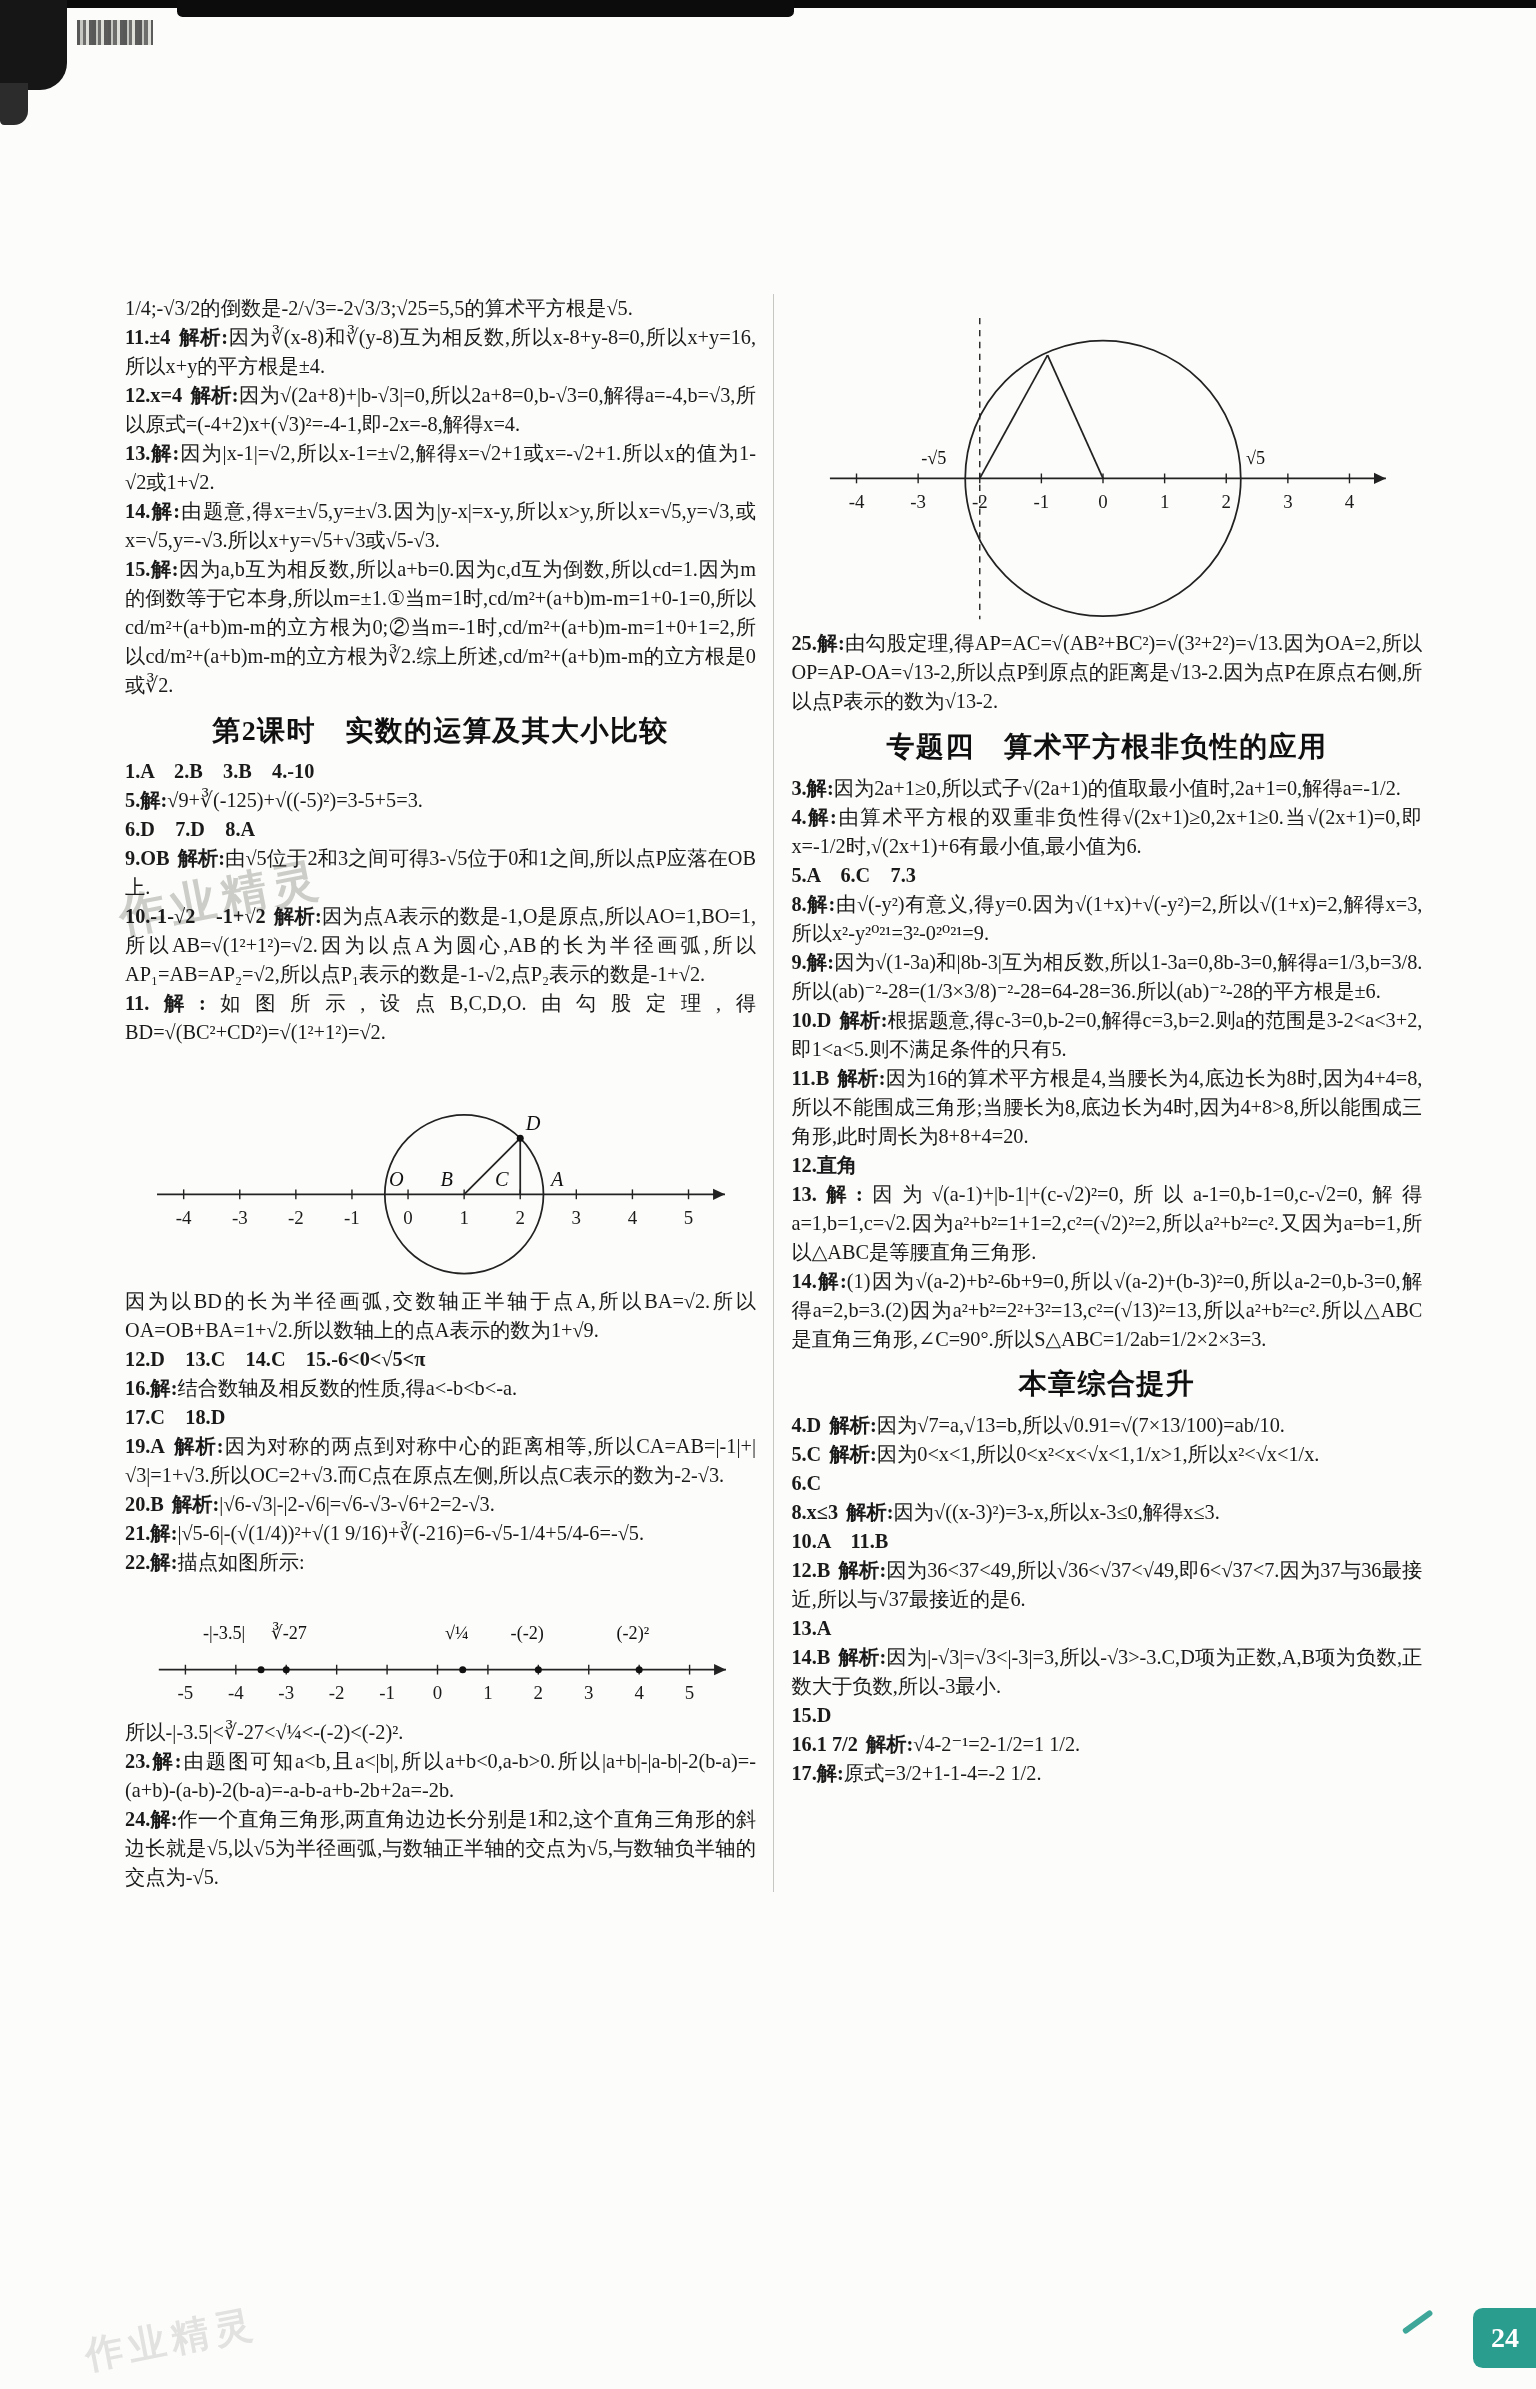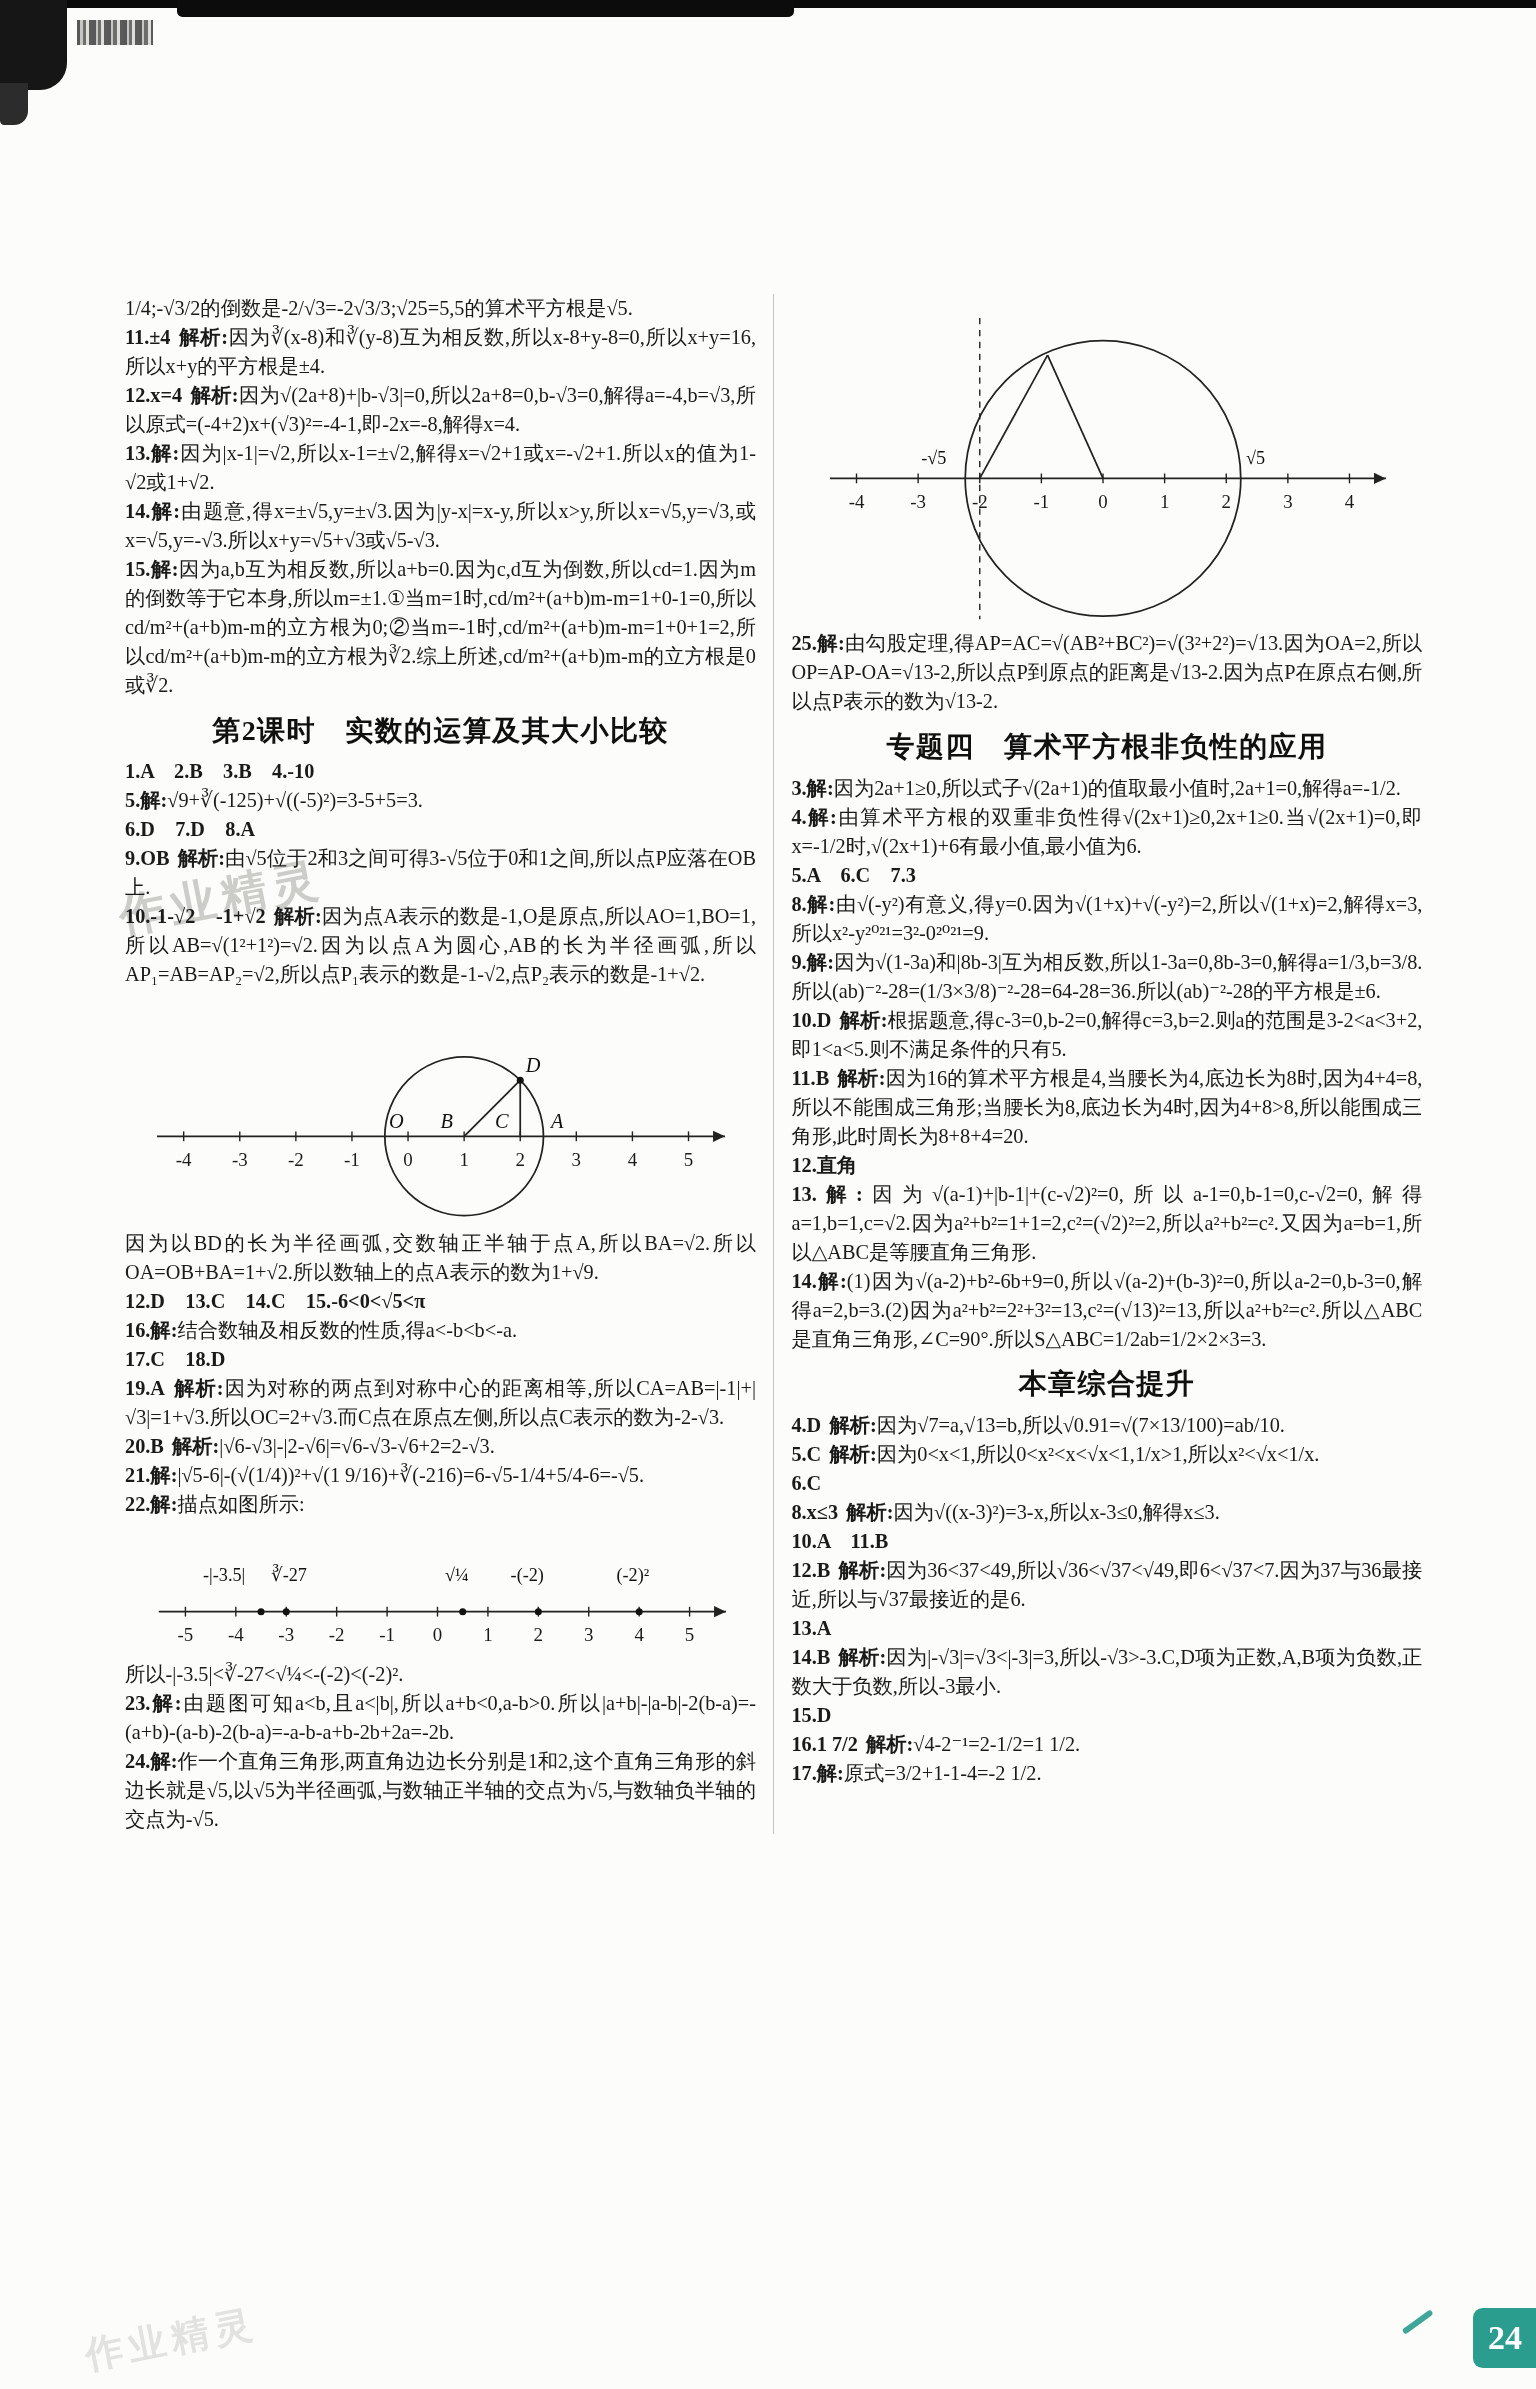--- a/index.html
+++ b/index.html
@@ -41,21 +41,21 @@
   .sec-heading{
     font-size:28px;font-weight:bold;text-align:center;
     margin:12.6px 0 8.4px;letter-spacing:1.4px;color:#101010;line-height:1.3;
   }
   .diagram{padding:7px 0 4.2px;text-align:center;}
   .diagram svg{display:block;margin:0 auto;}
   svg text{font-family:"Liberation Serif","DejaVu Serif",serif;}
   
   .page-badge{
     position:absolute;right:0;bottom:21px;width:64px;height:60px;
-    background:#2a9d8f;color:#ffffff;font-size:34px;font-weight:bold;
+    background:#2a9d8f;color:#ffffff;font-size:28px;font-weight:bold;
     display:flex;align-items:center;justify-content:center;
     border-radius:9.8px 0 0 9.8px;
   }
   .corner-mark{
     position:absolute;right:102px;bottom:64px;width:35px;height:5.6px;
     background:#2a9d8f;transform:rotate(-36deg);border-radius:2.8px;opacity:.9;
   }
 </style>
 </head>
 <body>
@@ -78,20 +78,21 @@
         <p class="item"><b class="num">12.</b><b class="ans">x=4</b><b class="tag">解析:</b><span>因为√(2a+8)+|b-√3|=0,所以2a+8=0,b-√3=0,解得a=-4,b=√3,所以原式=(-4+2)x+(√3)²=-4-1,即-2x=-8,解得x=4.</span></p>
         <p class="item"><b class="num">13.</b><b class="tag">解:</b><span>因为|x-1|=√2,所以x-1=±√2,解得x=√2+1或x=-√2+1.所以x的值为1-√2或1+√2.</span></p>
         <p class="item"><b class="num">14.</b><b class="tag">解:</b><span>由题意,得x=±√5,y=±√3.因为|y-x|=x-y,所以x&gt;y,所以x=√5,y=√3,或x=√5,y=-√3.所以x+y=√5+√3或√5-√3.</span></p>
         <p class="item"><b class="num">15.</b><b class="tag">解:</b><span>因为a,b互为相反数,所以a+b=0.因为c,d互为倒数,所以cd=1.因为m的倒数等于它本身,所以m=±1.①当m=1时,cd/m²+(a+b)m-m=1+0-1=0,所以cd/m²+(a+b)m-m的立方根为0;②当m=-1时,cd/m²+(a+b)m-m=1+0+1=2,所以cd/m²+(a+b)m-m的立方根为∛2.综上所述,cd/m²+(a+b)m-m的立方根是0或∛2.</span></p>
         <h2 class="sec-heading">第2课时　实数的运算及其大小比较</h2>
         <p class="answers"><span>1.A　2.B　3.B　4.-10</span></p>
         <p class="item"><b class="num">5.</b><b class="tag">解:</b><span>√9+∛(-125)+√((-5)²)=3-5+5=3.</span></p>
         <p class="answers"><span>6.D　7.D　8.A</span></p>
         <p class="item"><b class="num">9.</b><b class="ans">OB</b><b class="tag">解析:</b><span>由√5位于2和3之间可得3-√5位于0和1之间,所以点P应落在OB上.</span></p>
         <p class="item"><b class="num">10.</b><b class="ans">-1-√2　-1+√2</b><b class="tag">解析:</b><span>因为点A表示的数是-1,O是原点,所以AO=1,BO=1,所以AB=√(1²+1²)=√2.因为以点A为圆心,AB的长为半径画弧,所以AP₁=AB=AP₂=√2,所以点P₁表示的数是-1-√2,点P₂表示的数是-1+√2.</span></p>
+        <p class="item"><b class="num">11.</b><b class="tag">解:</b><span>如图所示,设点B,C,D,O.由勾股定理,得BD=√(BC²+CD²)=√(1²+1²)=√2.</span></p>
         <div class="diagram">
           <svg width="596" height="228" viewBox="0 0 850 325" style="font-size:29px">
             <circle cx="458" cy="200" r="113.11999999999999" fill="none" stroke="#222" stroke-width="2.5"></circle>
             <line x1="20" y1="200" x2="830" y2="200" stroke="#222" stroke-width="2.5"></line>
             <polygon points="830,200 813,192 813,208" fill="#222"></polygon>
             <line x1="58" y1="193" x2="58" y2="207" stroke="#222" stroke-width="2"></line>
             <text x="58" y="242" text-anchor="middle" font-size="27" fill="#1a1a1a">-4</text>
             <line x1="138" y1="193" x2="138" y2="207" stroke="#222" stroke-width="2"></line>
             <text x="138" y="242" text-anchor="middle" font-size="27" fill="#1a1a1a">-3</text>
             <line x1="218" y1="193" x2="218" y2="207" stroke="#222" stroke-width="2"></line>

